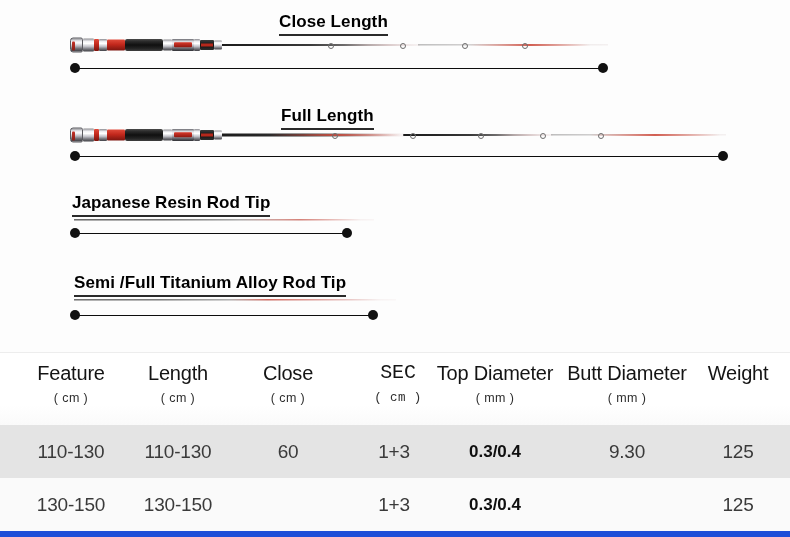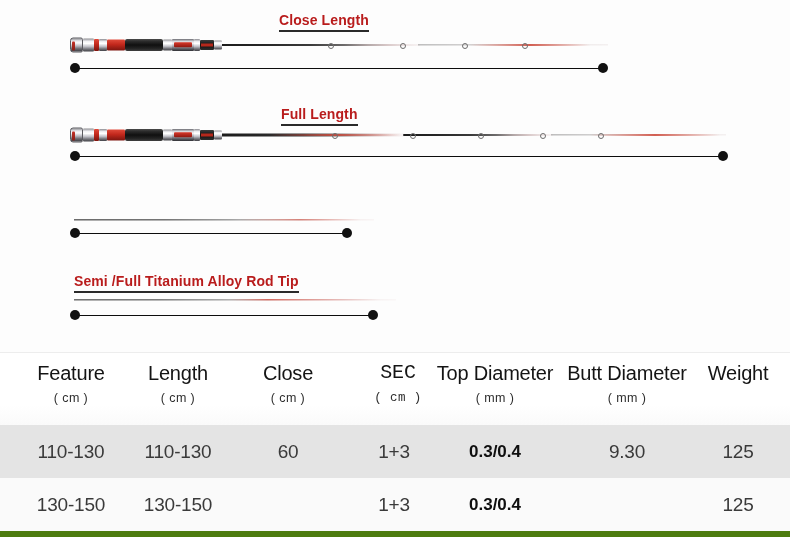--- a/index.html
+++ b/index.html
@@ -13,23 +13,23 @@
   .stage{position:absolute;inset:0;}
 
   
   .illus{
     position:absolute;left:0;top:0;width:790px;height:352px;
     background:#fdfdfd;
   }
 
   .caption{
     position:absolute;
-    font-size:14px;
+    font-size:17px;
     font-weight:600;
-    color:#b91c1c;
+    color:#000000;
     letter-spacing:.1px;
     white-space:nowrap;
     padding-bottom:2px;
     border-bottom:2px solid #2a2a2a;
     font-family:"Liberation Sans", sans-serif;
   }
 
   
   .measure{position:absolute;height:10px;}
   .measure .bar{
@@ -107,21 +107,21 @@
     border-radius:1px;
   }
   .blacksleeve .rline{
     position:absolute;left:4%;right:4%;top:50%;height:30%;transform:translateY(-50%);
     background:#b5281c;
   }
 
   
   .table{
     position:absolute;left:0;top:352px;width:790px;height:185px;
-    background:#4d7c0f;
+    background:#1d4ed8;
     border-top:1px solid #ededed;
   }
   .thead{
     position:relative;height:72px;
     background:linear-gradient(to bottom,#ffffff 0%,#ffffff 72%,#fafafa 100%);
   }
   .row{
     position:relative;height:53px;
     display:flex;align-items:center;
   }
@@ -224,20 +224,21 @@
         <div class="chrome" style="left:144px;width:8px;height:9px;"></div>
       </div>
     </div>
 
     <div class="measure" style="left:72px;top:151px;width:654px;">
       <div class="bar"></div>
       <div class="cap l"></div>
       <div class="cap r"></div>
     </div>
 
+    <div class="caption" style="left:72px;top:193px;">Japanese Resin Rod Tip</div>
 
     <div class="rod" style="left:70px;top:213px;width:306px;height:14px;">
       <div class="tipsection" style="left:4px;width:300px;
            background:linear-gradient(to right,#1d1d1d 0%,#2c2c2c 30%,#6f6f6f 52%,#c9bdbd 70%,#ead9d9 85%,#f7f1f1 100%);"></div>
       <div class="redwrap" style="left:170px;width:120px;height:1.4px;"></div>
     </div>
 
     <div class="measure" style="left:72px;top:228px;width:278px;">
       <div class="bar"></div>
       <div class="cap l"></div>

